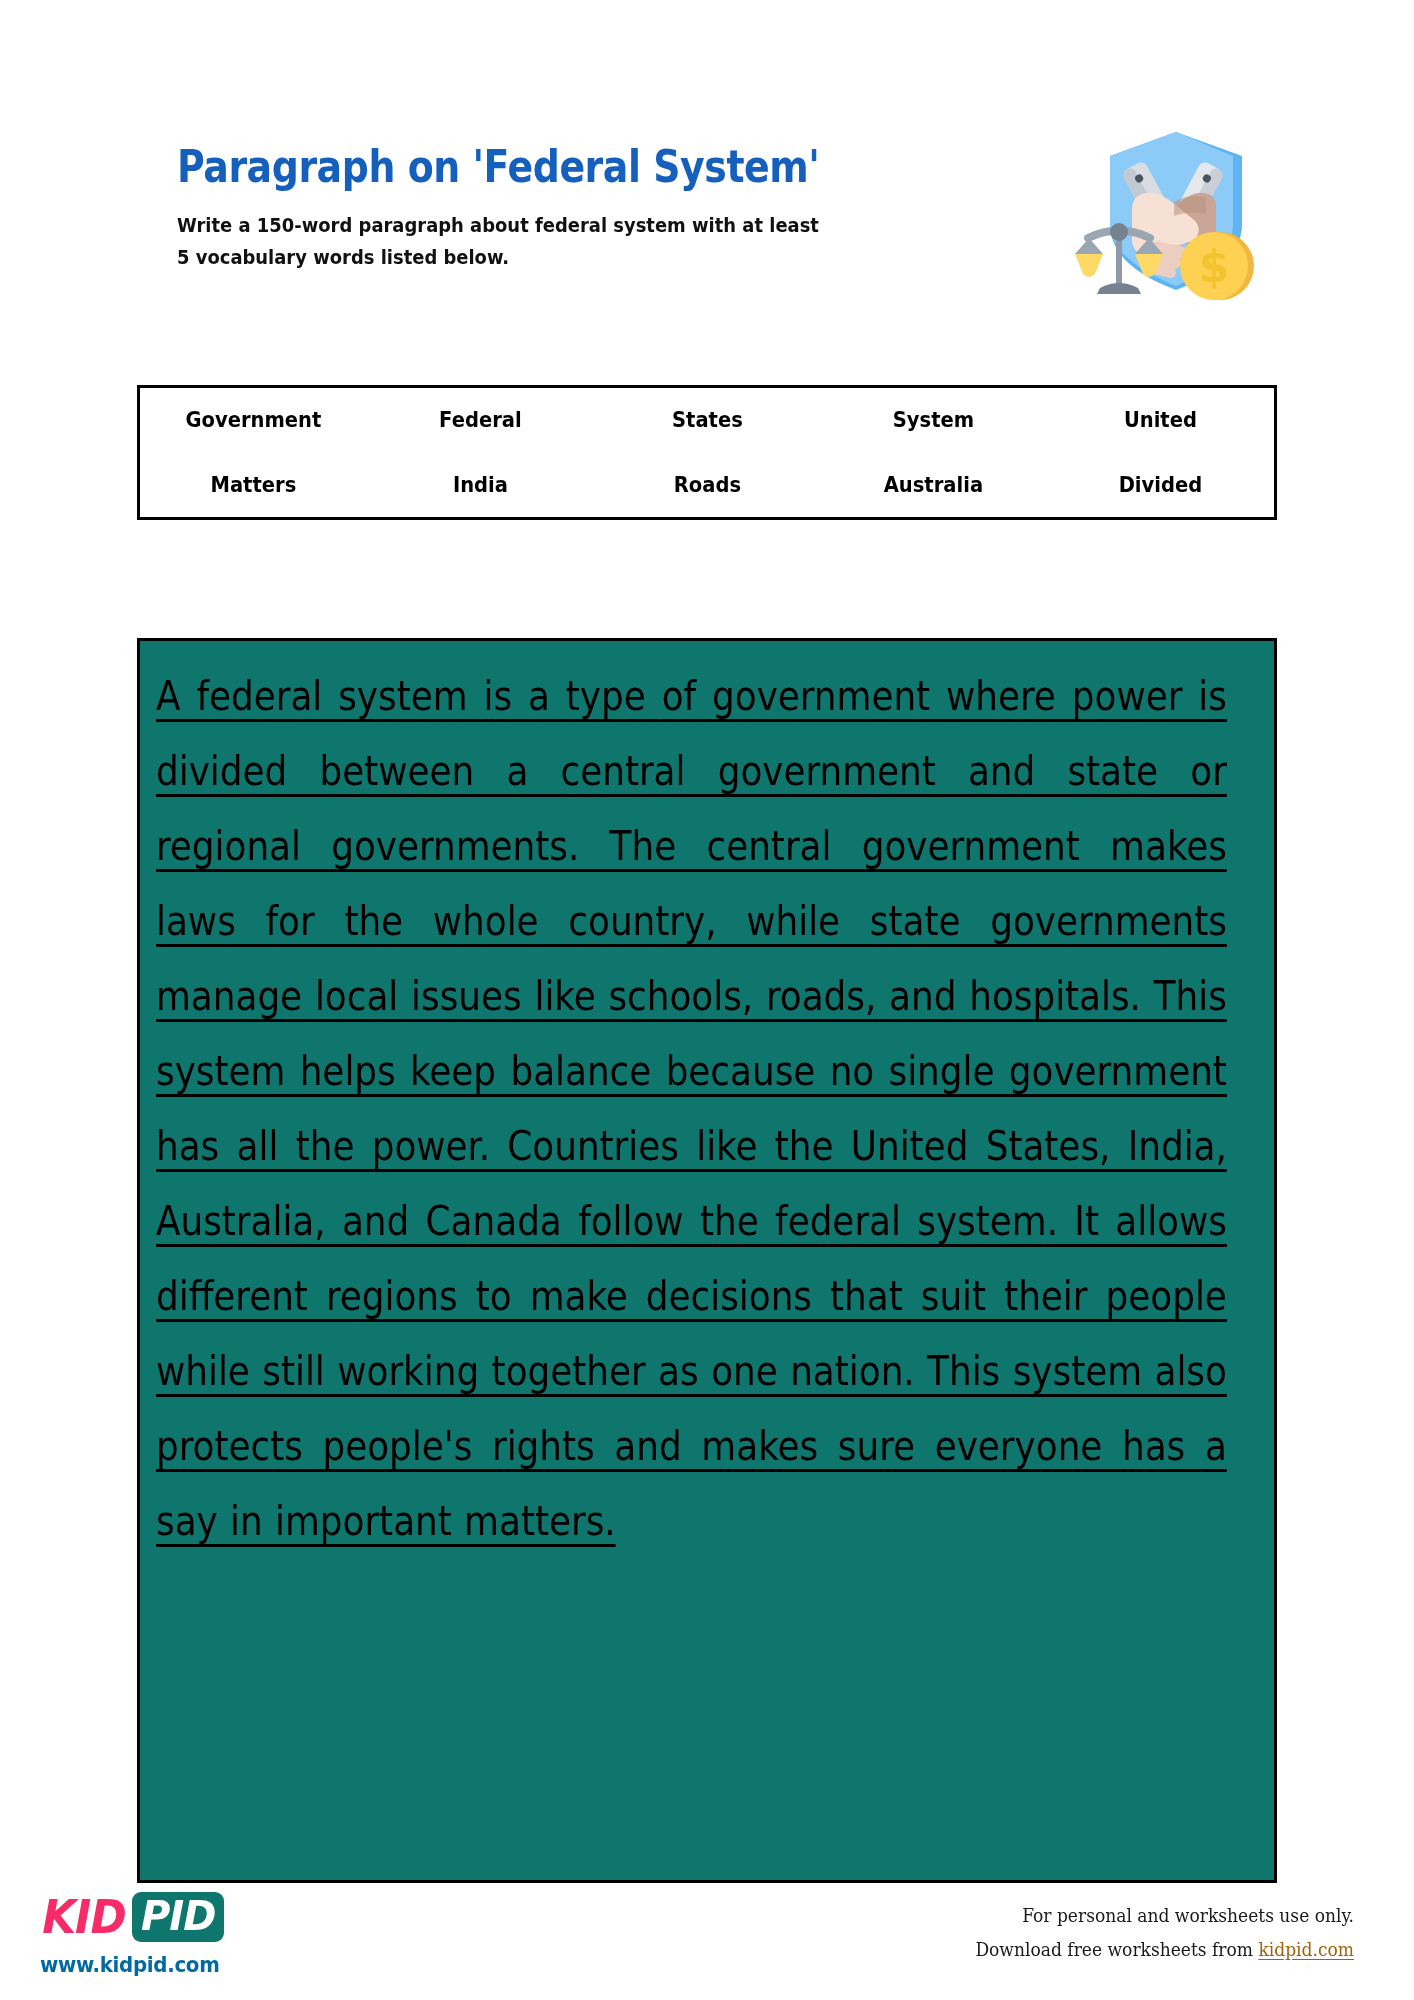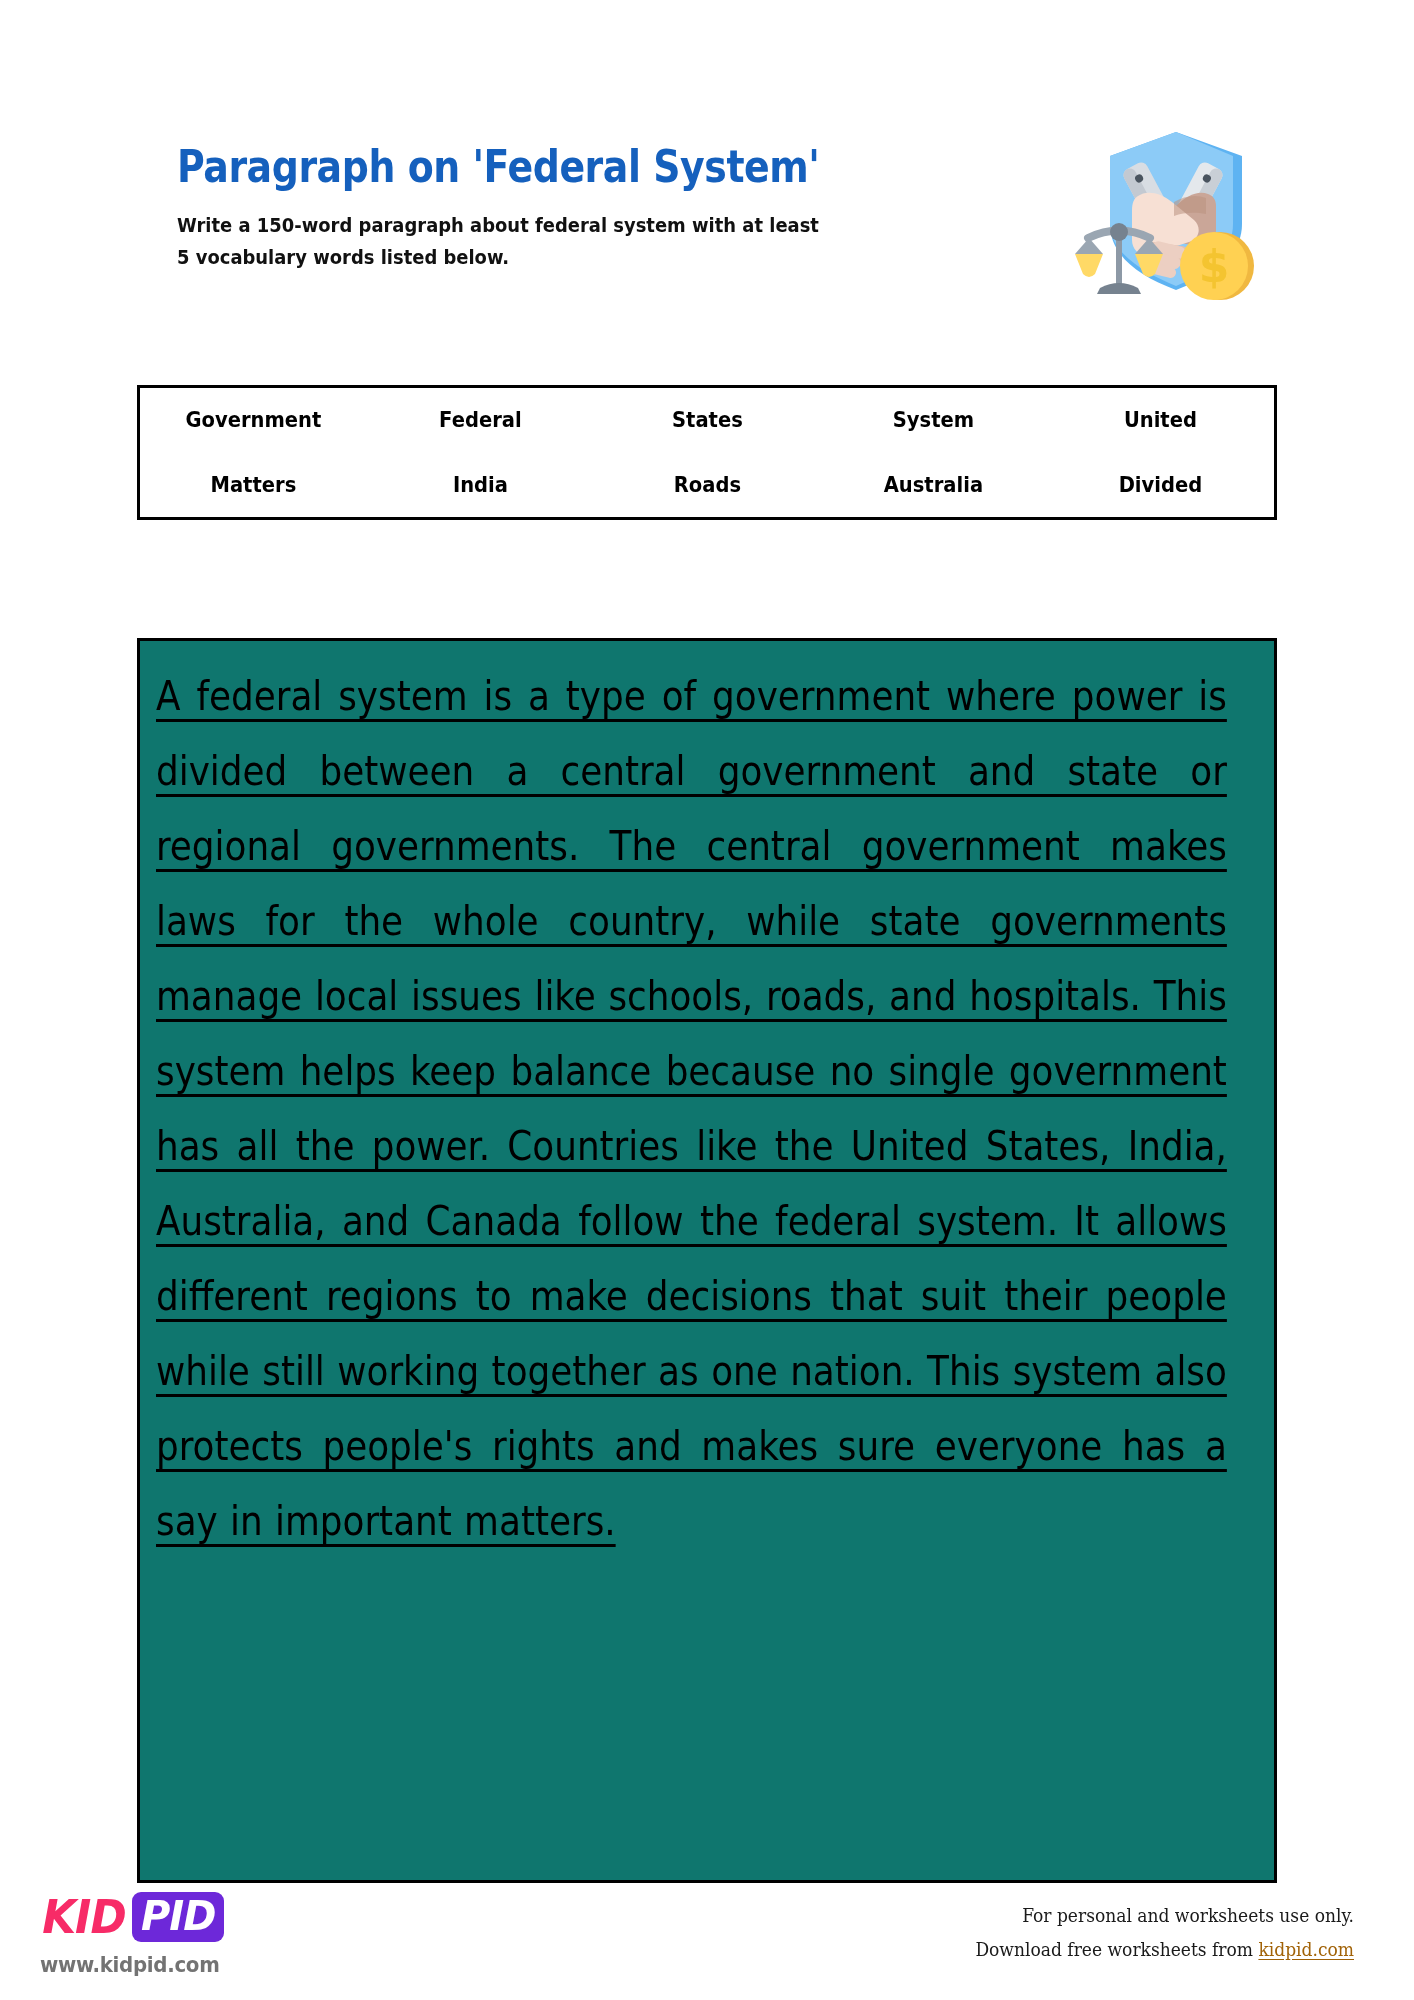--- a/index.html
+++ b/index.html
@@ -165,38 +165,38 @@
     font-style: italic;
     font-size: 46px;
     line-height: 46px;
     color: #f72b67;
     letter-spacing: -1px;
     transform: scaleX(0.95);
   }
 
   .brand-pid {
     margin-left: 4px;
-    background: #6d28d9;
+    background: #0f766e;
     border-radius: 9px;
     padding: 2px 9px 4px 9px;
     font-family: "DejaVu Sans", sans-serif;
     font-weight: bold;
     font-style: italic;
     font-size: 40px;
     line-height: 44px;
     color: #ffffff;
     letter-spacing: -1px;
   }
 
   .brand-url {
     margin-top: 6px;
     font-family: "DejaVu Sans Condensed", "DejaVu Sans", sans-serif;
     font-weight: bold;
     font-size: 22px;
-    color: #737373;
+    color: #0369a1;
     letter-spacing: -0.3px;
   }
 
   .footer-notice {
     position: absolute;
     right: 60px;
     top: 18px;
     text-align: right;
     font-family: "DejaVu Serif Condensed", "DejaVu Serif", serif;
     font-size: 19px;

